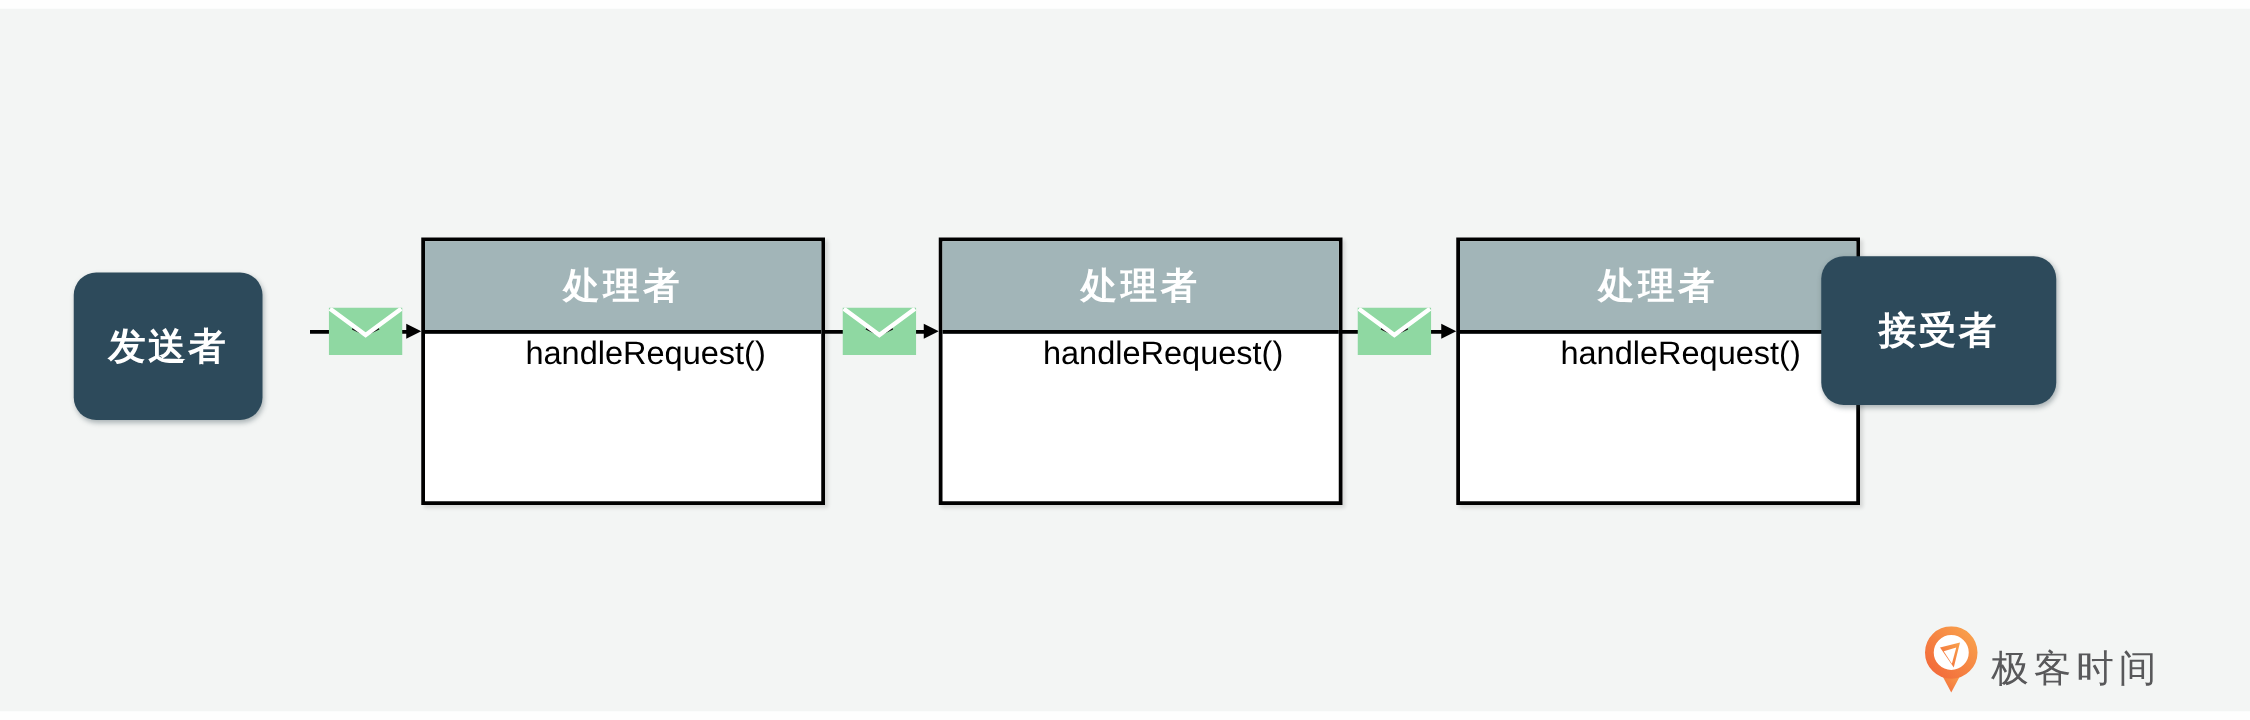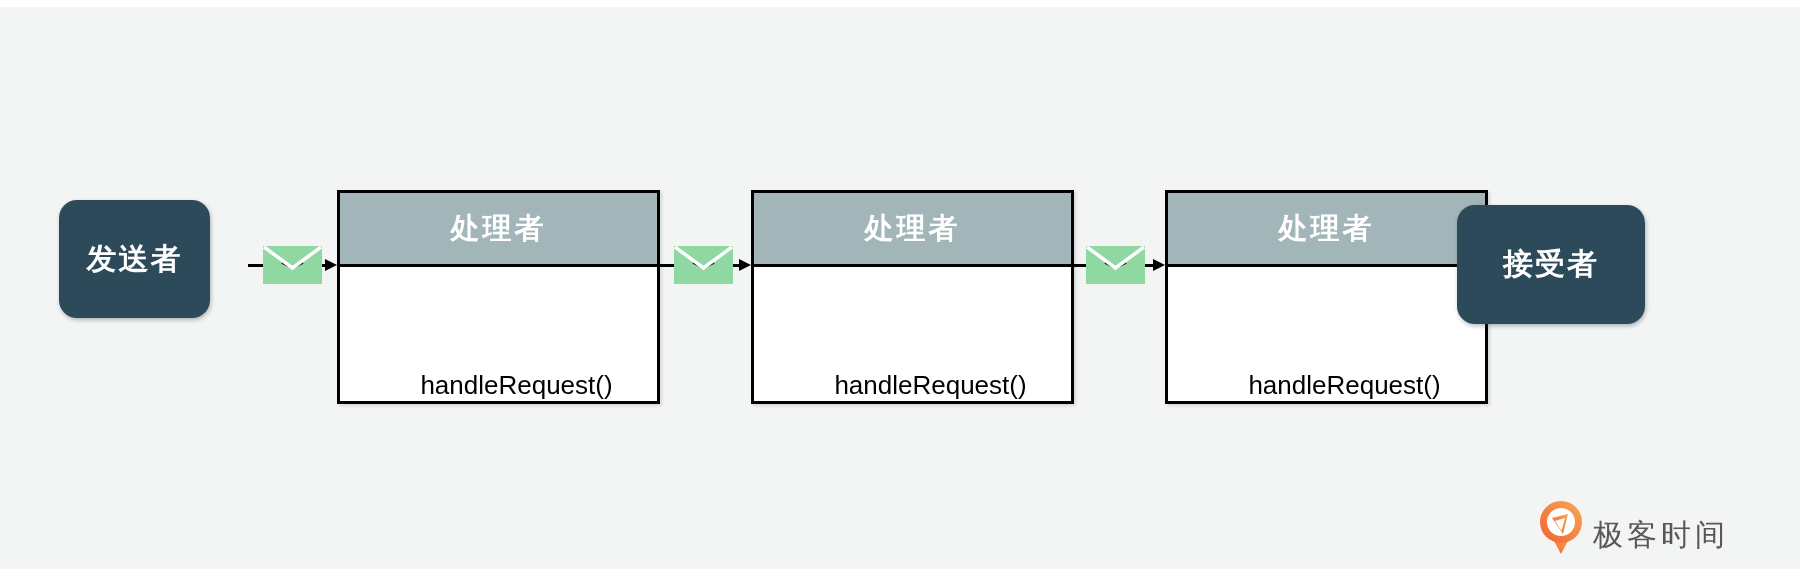--- a/index.html
+++ b/index.html
@@ -33,21 +33,21 @@
     display: flex;
     align-items: center;
     justify-content: center;
   }
   .endpoint span {
     color: #ffffff;
     font-size: 30px;
     font-weight: 600;
     letter-spacing: 2px;
   }
-  .endpoint.sender   { left: 59px;  top: 200px; width: 151px; height: 118px; }
+  .endpoint.sender   { left: 59px;  top: 218px; width: 151px; height: 118px; }
   .endpoint.receiver { left: 1457px; top: 205px; width: 188px; height: 119px; }
 
   
   .handler {
     position: absolute;
     top: 166px;
     width: 323px;
     height: 214px;
     box-sizing: border-box;
     border: 3px solid #000000;
@@ -71,21 +71,21 @@
   }
   .handler .header span {
     color: #ffffff;
     font-size: 29px;
     font-weight: 600;
     letter-spacing: 3px;
   }
   .handler .body {
     flex: 1;
     display: flex;
-    align-items: flex-end;
+    align-items: flex-start;
     justify-content: center;
     padding-left: 36px;
   }
   .handler .body span {
     color: #000000;
     font-size: 26px;
   }
 
   
   .link {

